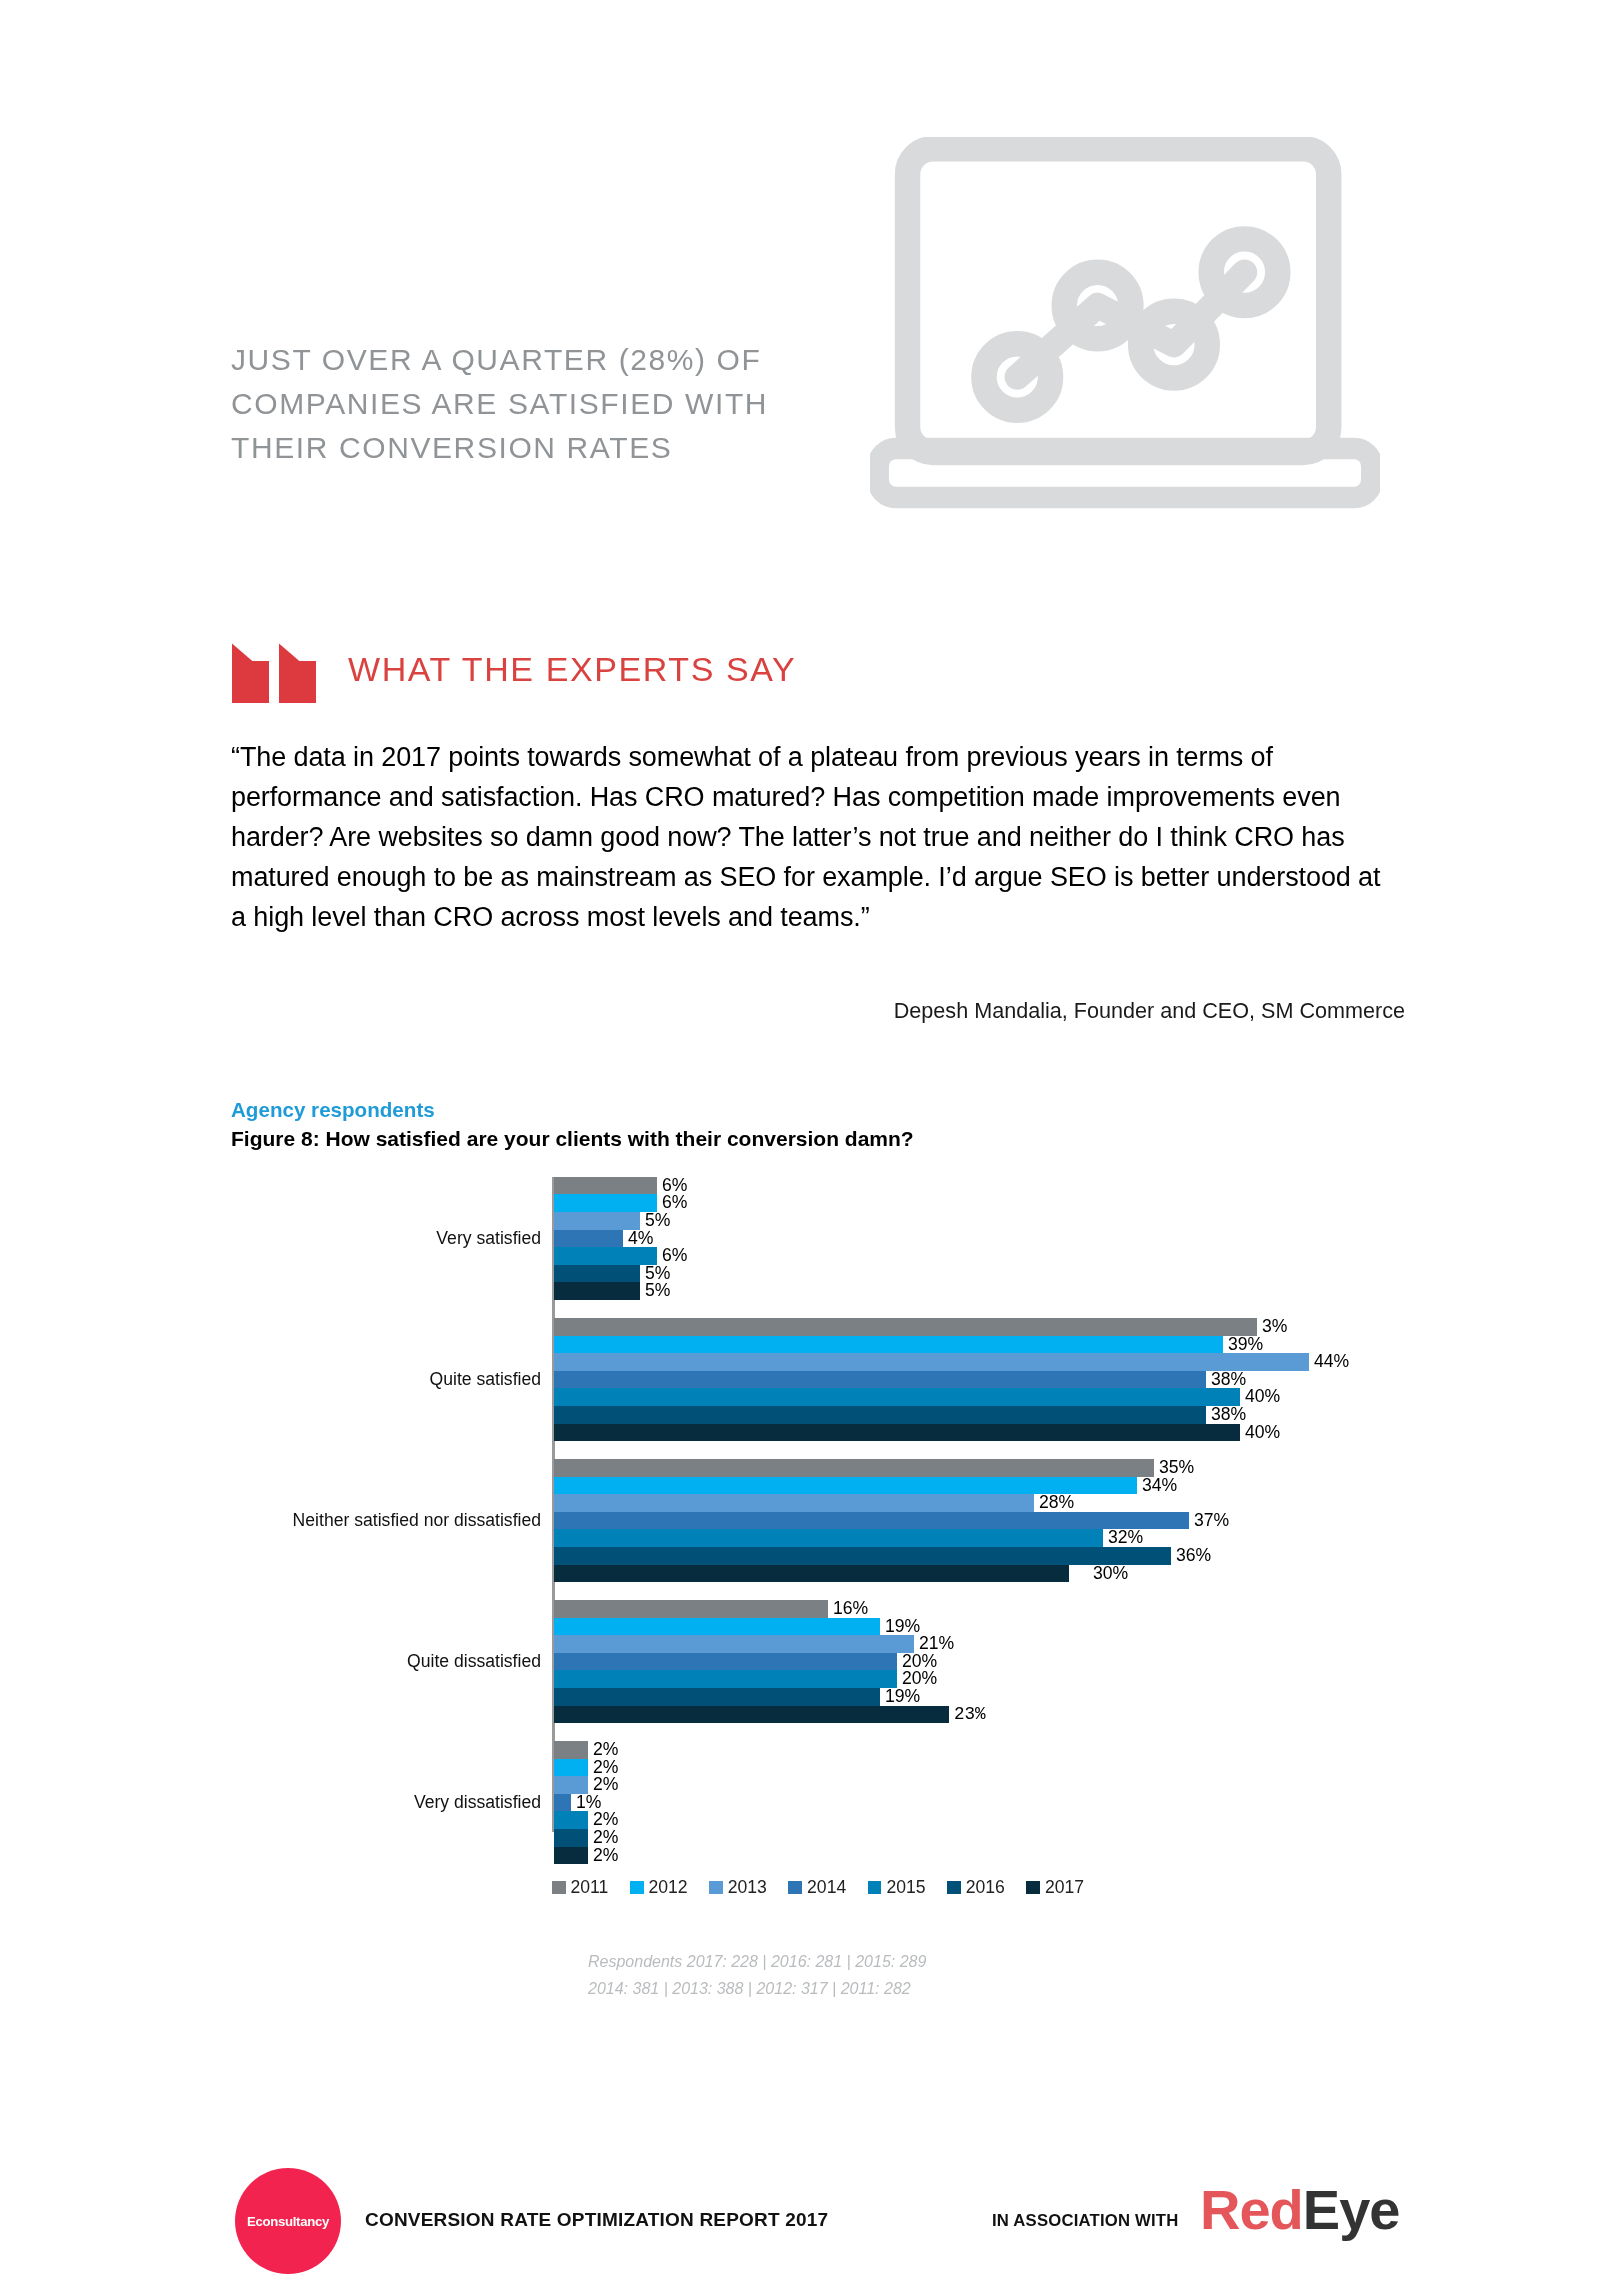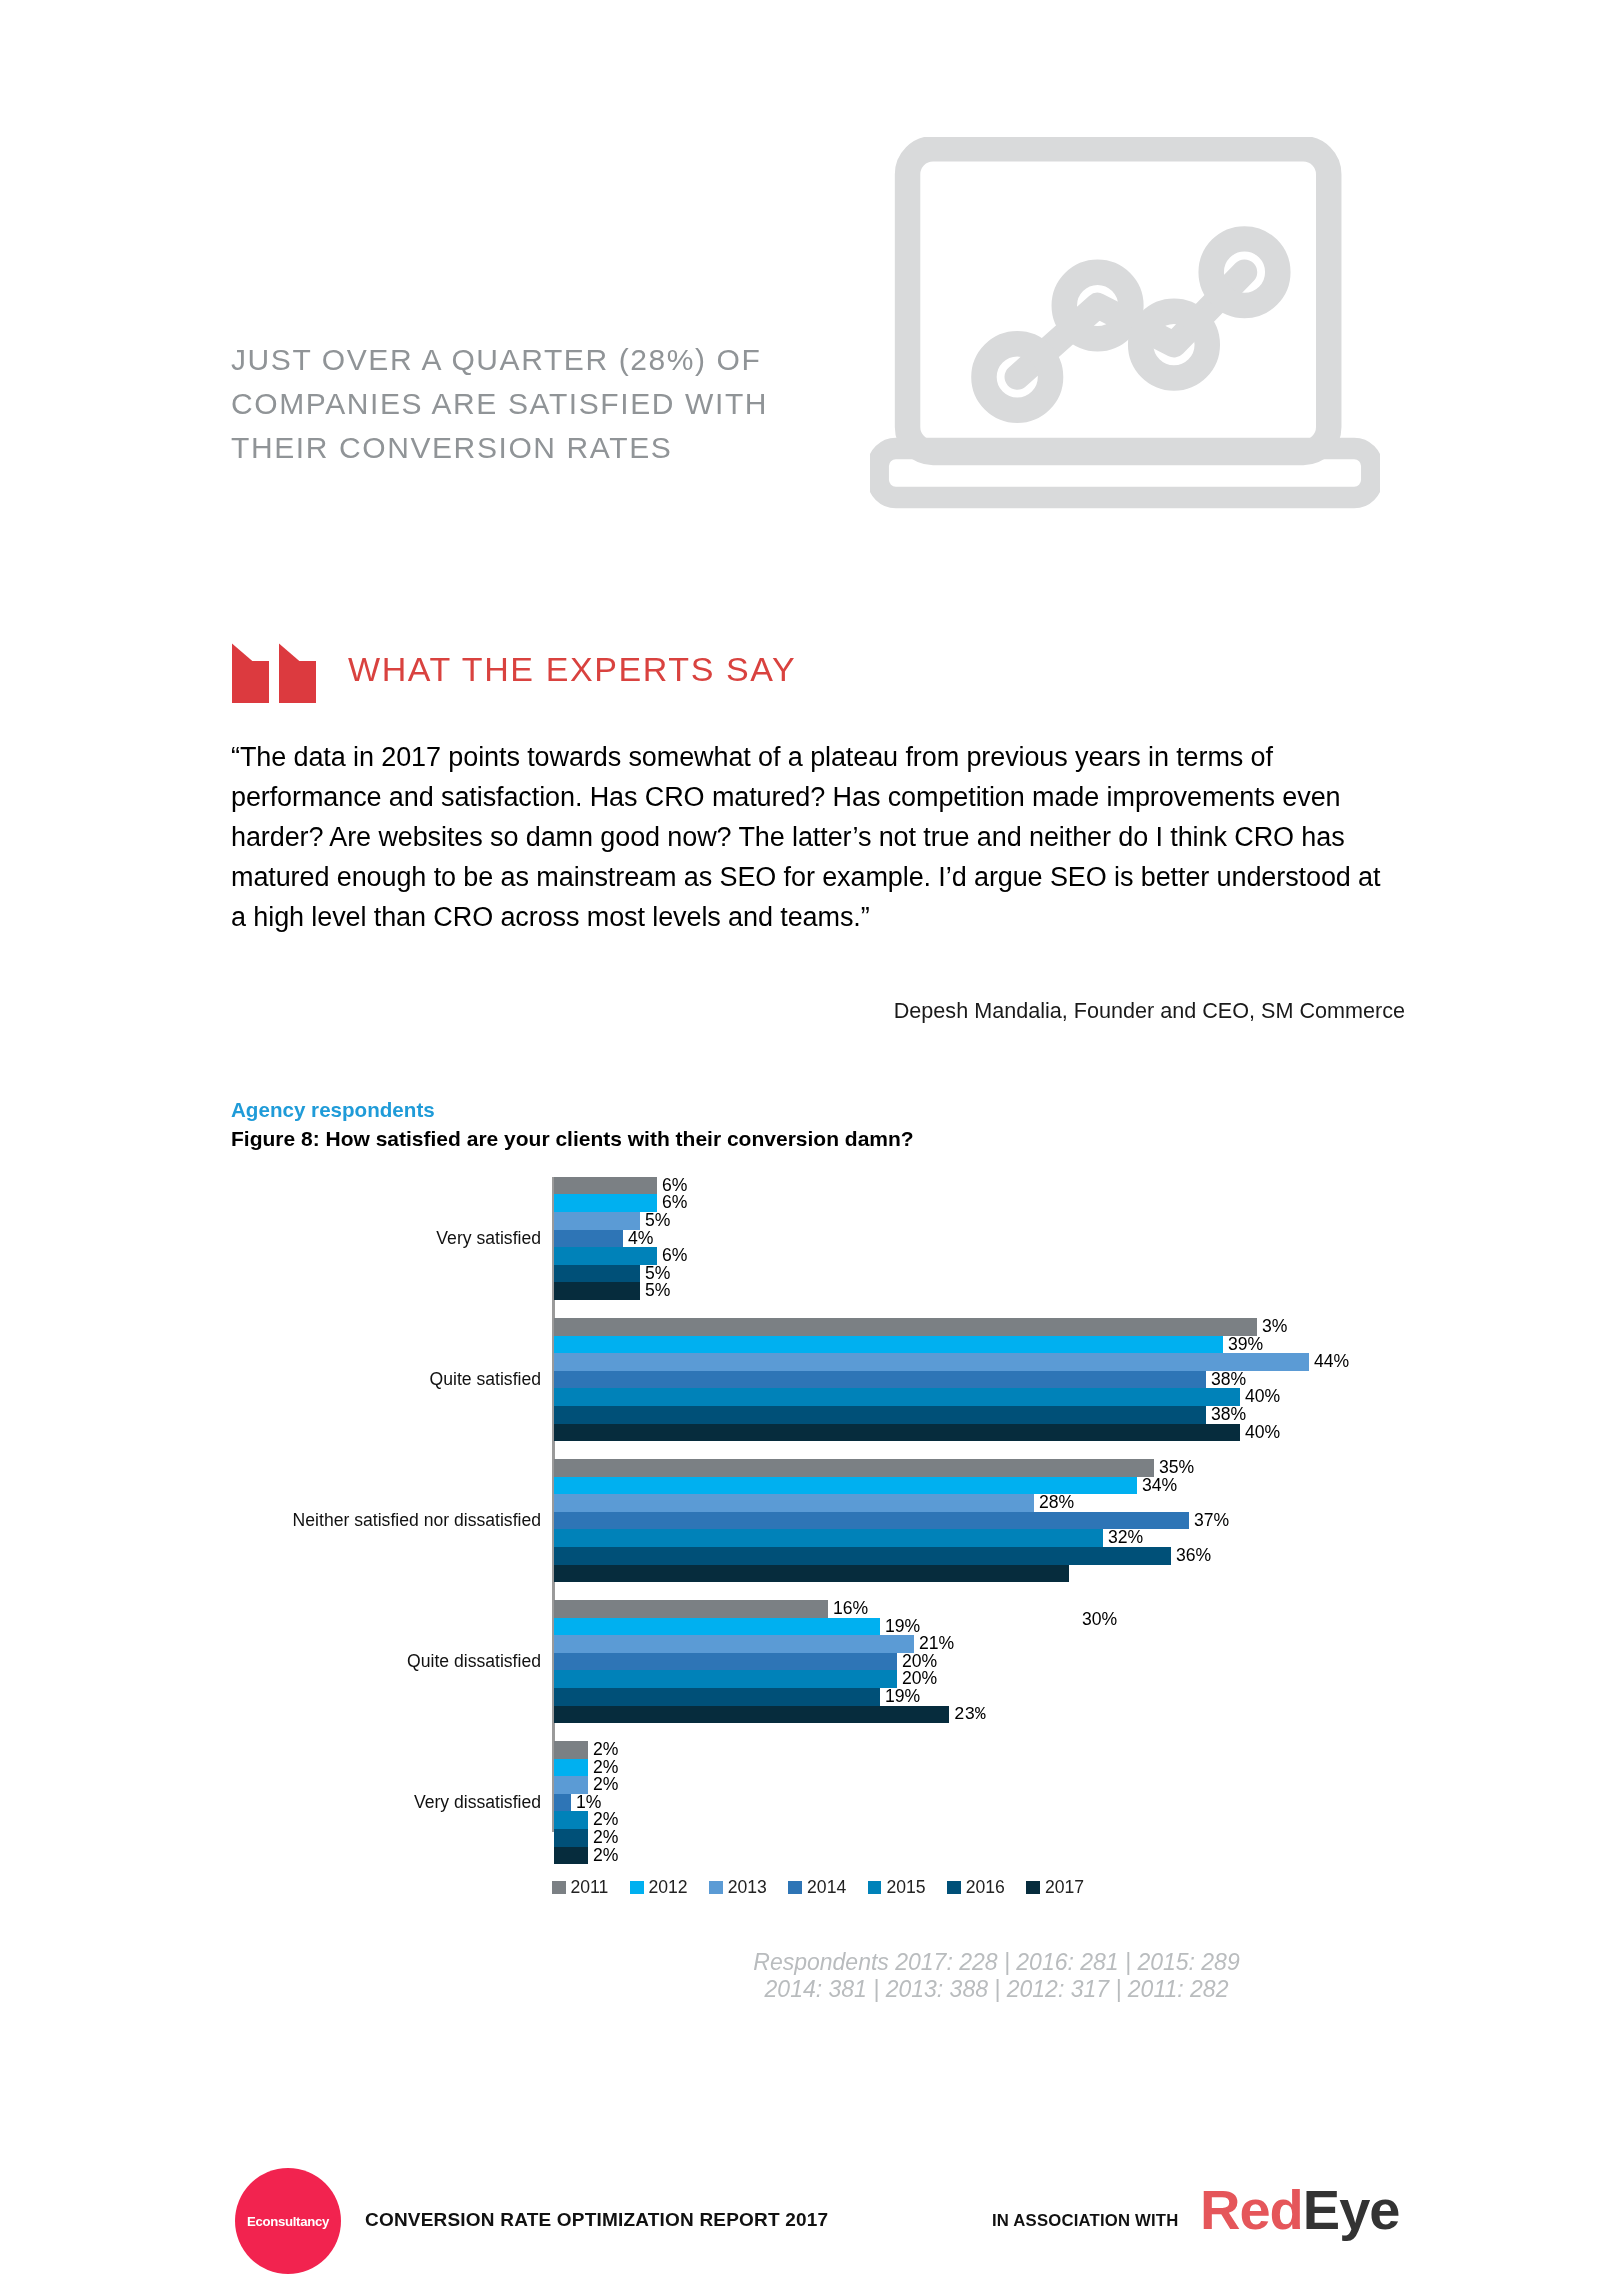--- a/index.html
+++ b/index.html
@@ -187,22 +187,22 @@
     height: 13.7px;
     display: inline-block;
   }
 
   
   .respondents {
     position: absolute;
     left: 588px;
     top: 1949px;
     width: 817px;
-    text-align: center;
-    font-size: 23px;
+    text-align: left;
+    font-size: 16px;
     font-style: italic;
     color: #b9bcbe;
     line-height: 26.5px;
   }
 
   
   .footer-logo {
     position: absolute;
     left: 235px;
     top: 2168px;
@@ -380,21 +380,21 @@
             <div class="bar-row">
               <div class="bar" style="width: 549px; background: rgb(0, 130, 185);"></div>
               <span class="bar-val" style="left: 549px;">32%</span>
             </div>
             <div class="bar-row">
               <div class="bar" style="width: 617px; background: rgb(0, 80, 120);"></div>
               <span class="bar-val" style="left: 617px;">36%</span>
             </div>
             <div class="bar-row">
               <div class="bar" style="width: 515px; background: rgb(6, 44, 61);"></div>
-              <span class="bar-val" style="left: 523px; margin-top: 46px;">30%</span>
+              <span class="bar-val" style="left: 534px;">30%</span>
             </div>
           </div>
         </div>
         <div class="cat-group" style="top: 429px;">
           <div class="cat-label" style="top: 51px;">Quite dissatisfied</div>
           <div class="bars">
             <div class="bar-row">
               <div class="bar" style="width: 274px; background: rgb(123, 128, 132);"></div>
               <span class="bar-val" style="left: 274px;">16%</span>
             </div>

